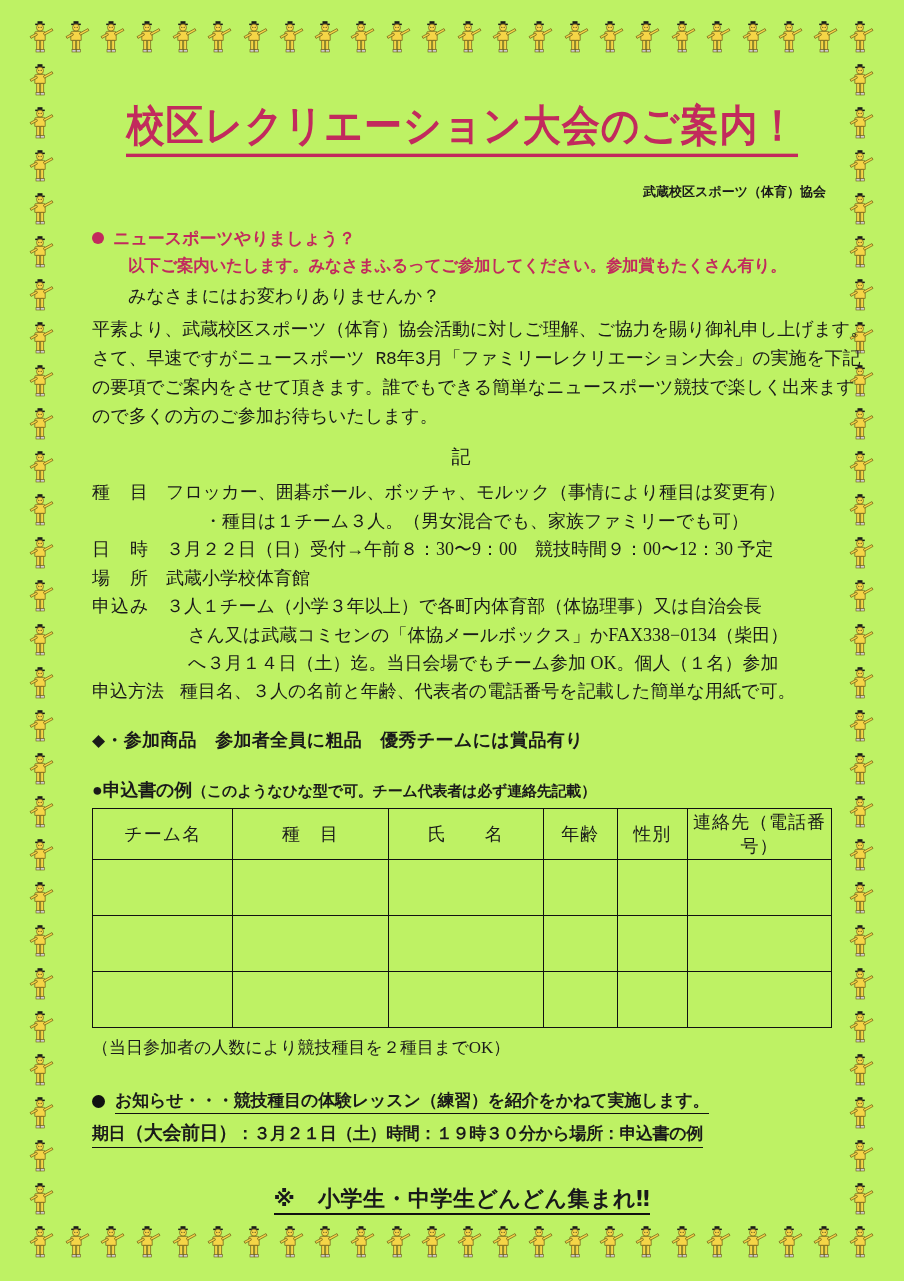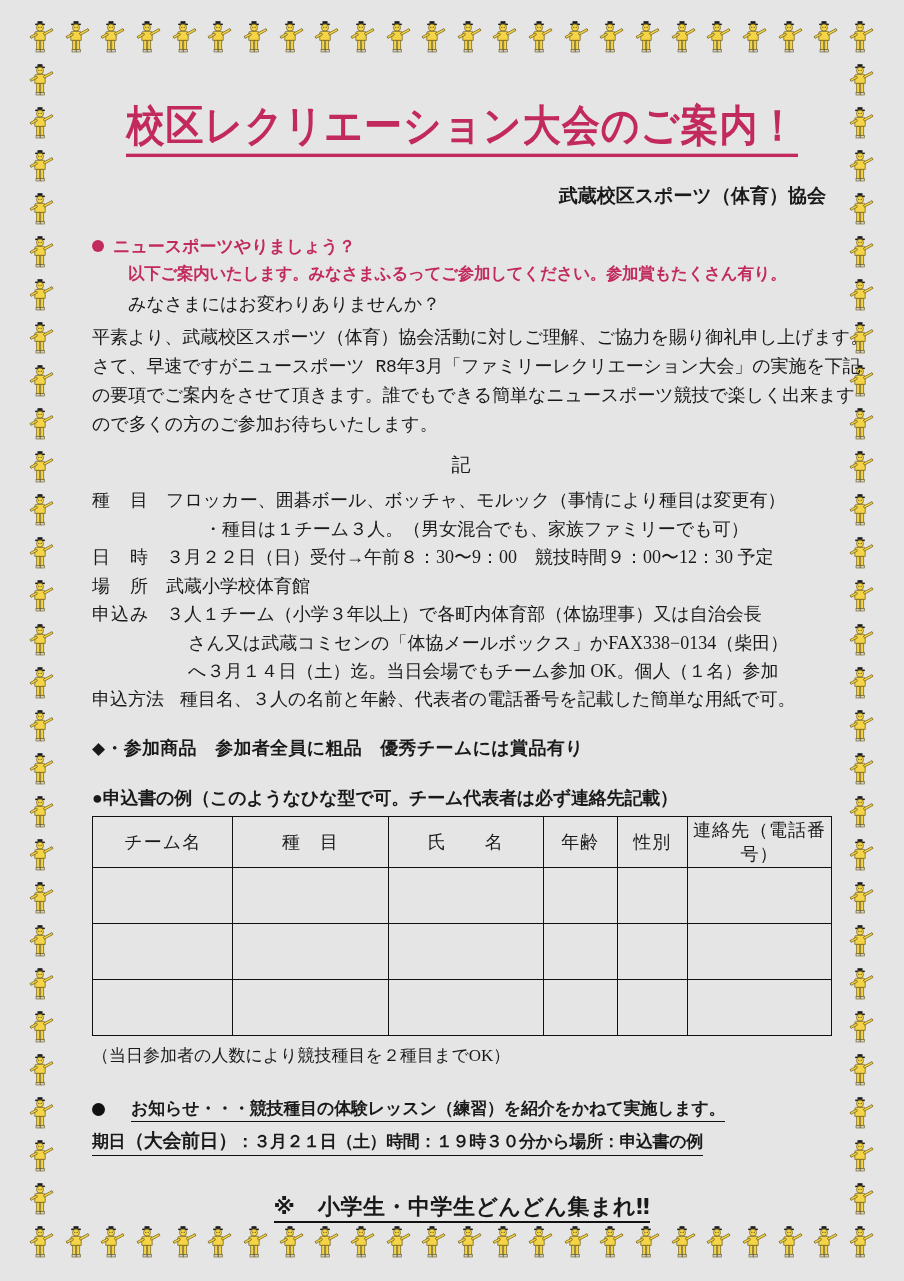--- a/index.html
+++ b/index.html
@@ -12,21 +12,21 @@
     width: 904px; height: 1281px;
     position: relative; overflow: hidden;
     font-family: "Liberation Serif", "DejaVu Serif", serif;
     color: #1a1a1a;
     -webkit-font-smoothing: antialiased;
   }
 
   
   .page {
     position: absolute; inset: 0;
-    background: #e5e5e5;
+    background: #bef264;
   }
 
   
   .border-layer {
     position: absolute; inset: 0;
     pointer-events: none;
   }
   .fig {
     position: absolute;
     width: 26px; height: 34px;
@@ -52,21 +52,21 @@
     border-bottom: 3px solid #c22a5d;
     padding-bottom: 2px;
     line-height: 1.15;
     transform: scaleY(1.12);
     transform-origin: center bottom;
   }
   .org {
     text-align: right;
     font-family: "DejaVu Sans", "Liberation Sans", sans-serif;
     font-weight: bold;
-    font-size: 19px;
+    font-size: 13px;
     margin-top: 26px;
     margin-right: 6px;
     color: #1a1a1a;
   }
 
   
   .lead { margin-top: 26px; }
   .lead-line1 {
     font-family: "DejaVu Sans", "Liberation Sans", sans-serif;
     font-weight: bold;
@@ -138,21 +138,21 @@
   }
   .diamond { font-size: 17px; }
 
   
   .form-head {
     margin-top: 26px;
     font-size: 18px;
     font-weight: bold;
     letter-spacing: -0.2px;
   }
-  .form-head .rd { font-size: 18px; font-family: Liberation Mono, monospace; }
+  .form-head .rd { font-size: 15px; font-family: Liberation Mono, monospace; }
 
   table.sample {
     width: 100%;
     border-collapse: collapse;
     margin-top: 6px;
     table-layout: fixed;
   }
   table.sample th, table.sample td {
     border: 1.6px solid #111;
     text-align: center;
@@ -179,21 +179,20 @@
   .notice-line1 {
     font-family: "DejaVu Sans", "Liberation Sans", sans-serif;
     font-weight: bold;
     font-size: 17px;
     display: flex; align-items: center; gap: 10px;
     letter-spacing: -0.2px;
   }
   .notice-line1 .u {
     border-bottom: 1.6px solid #111;
     padding-bottom: 1px;
-    margin-left: 16px;
   }
   .bullet-dot-black {
     display: inline-block;
     width: 13px; height: 13px; border-radius: 50%;
     background: #111;
     flex: 0 0 auto;
   }
   .notice-line2 {
     font-family: "DejaVu Sans", "Liberation Sans", sans-serif;
     font-weight: bold;

